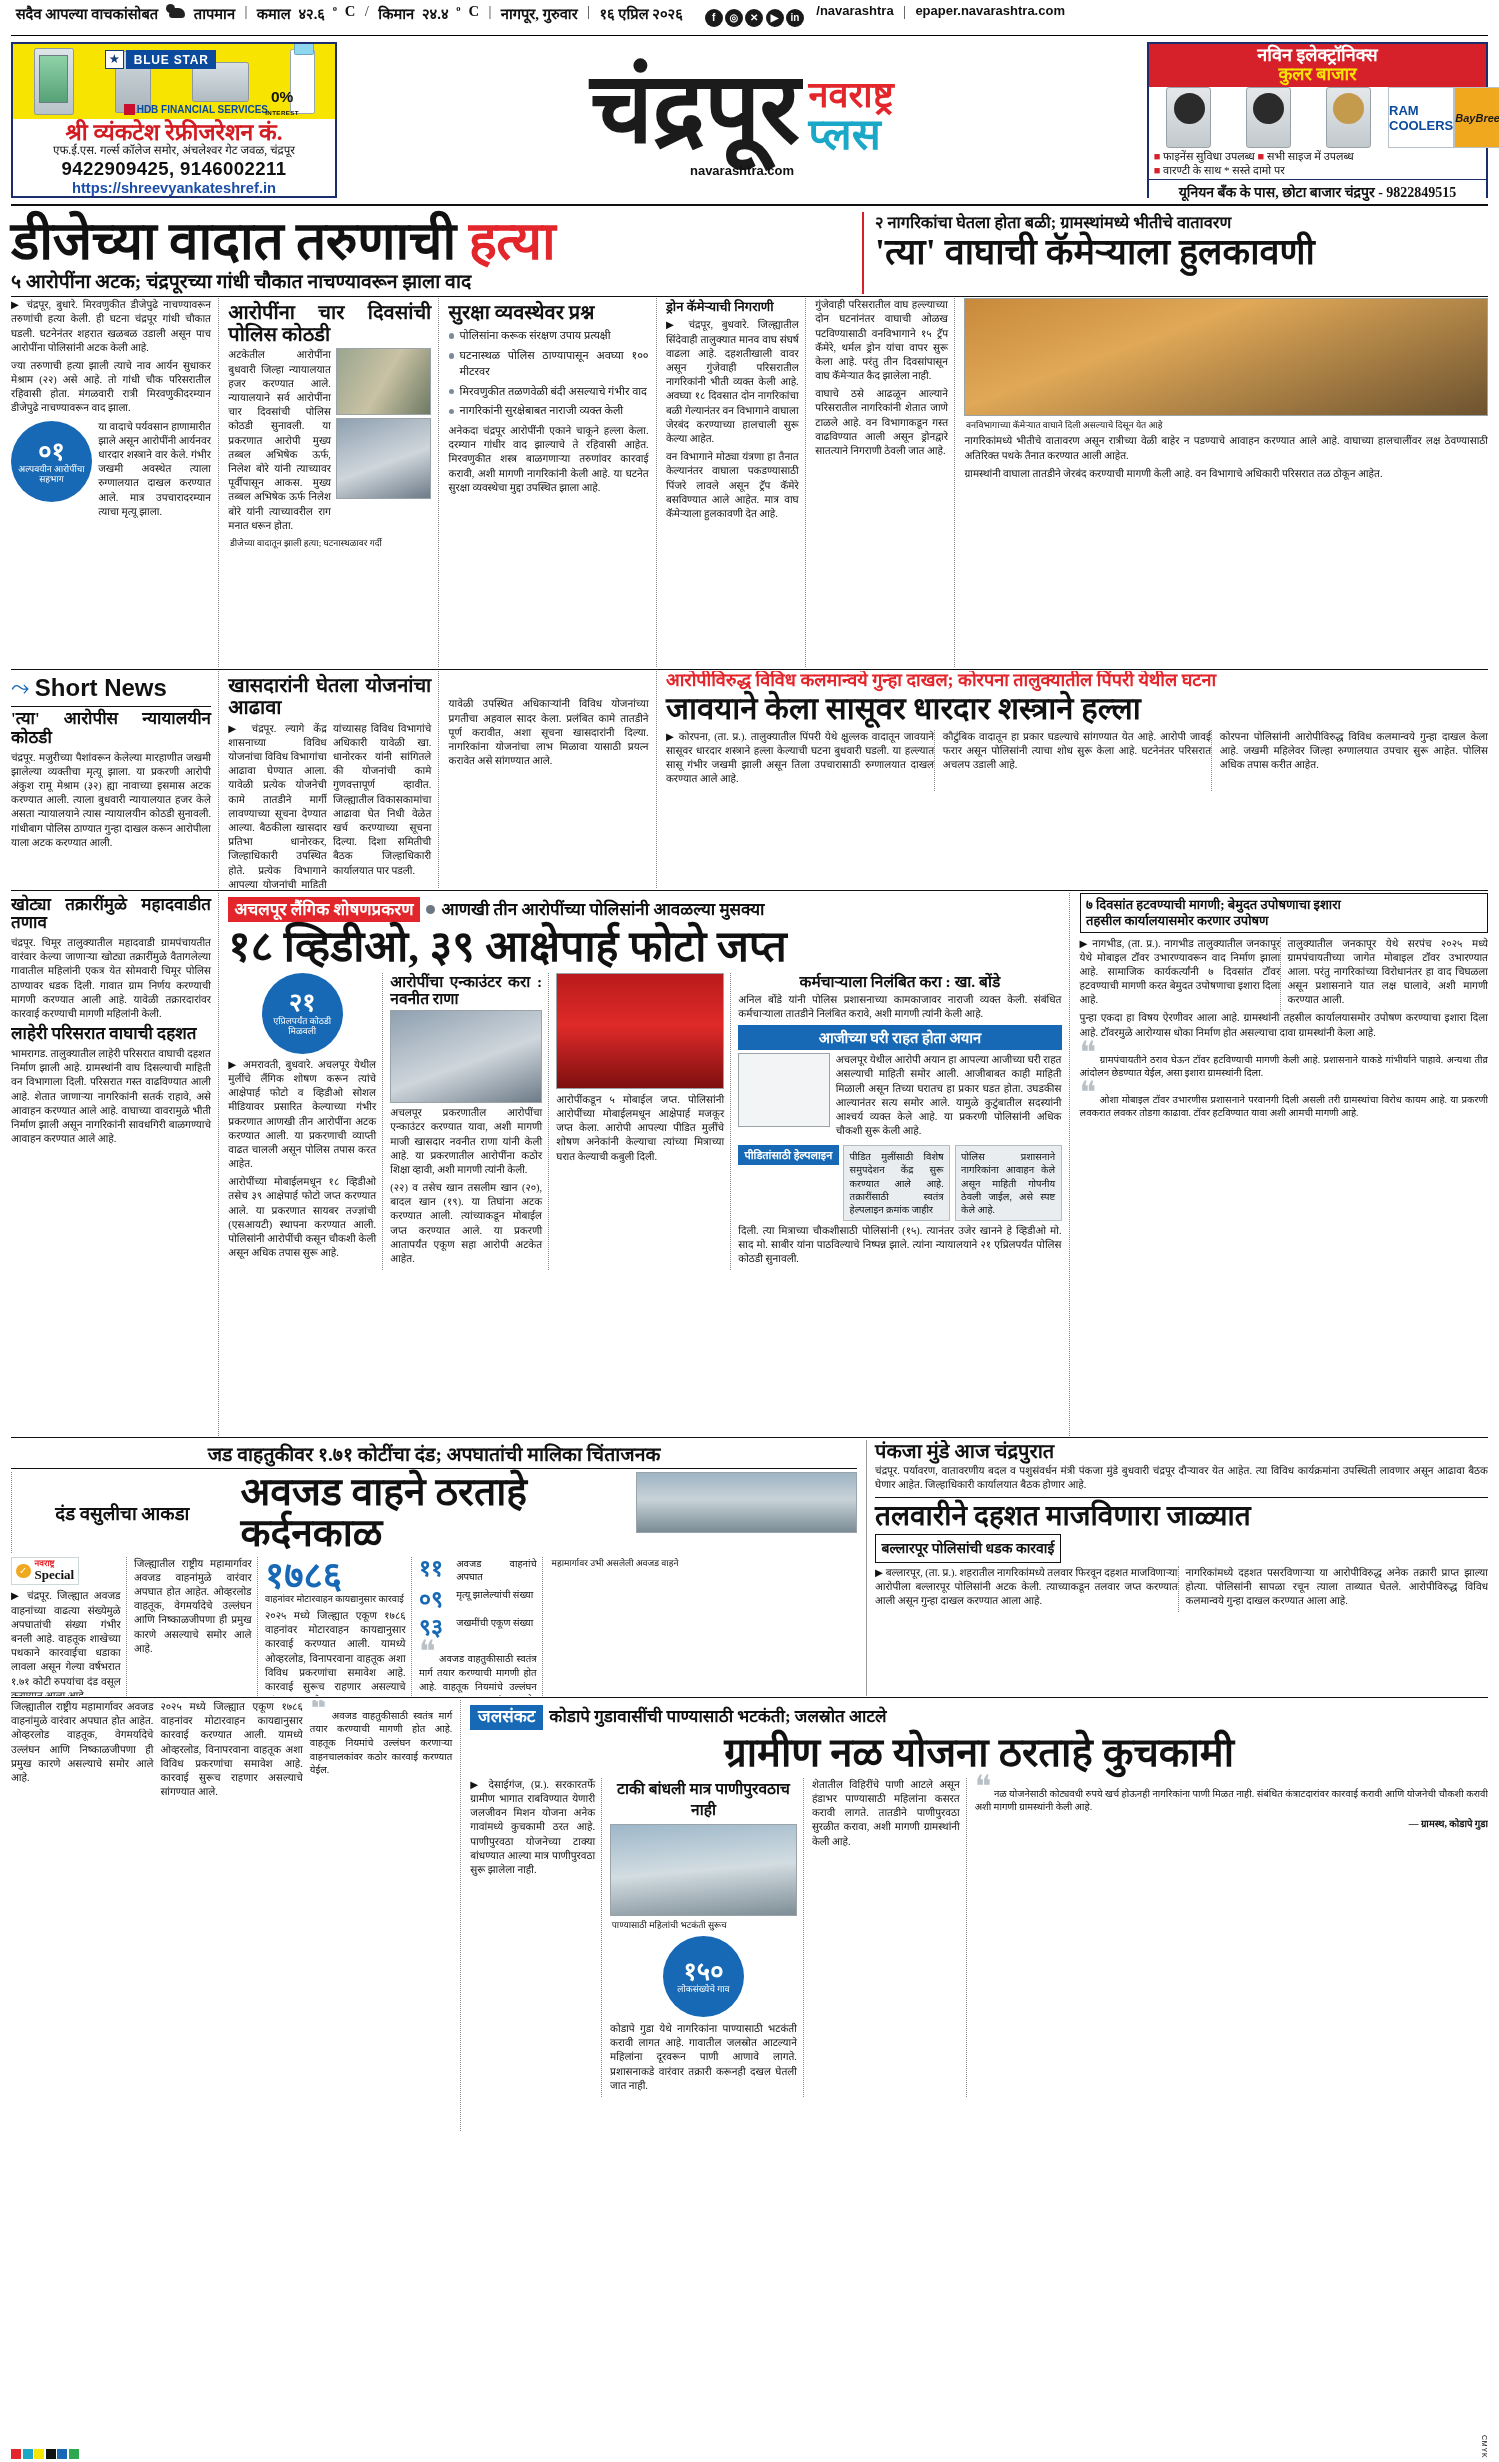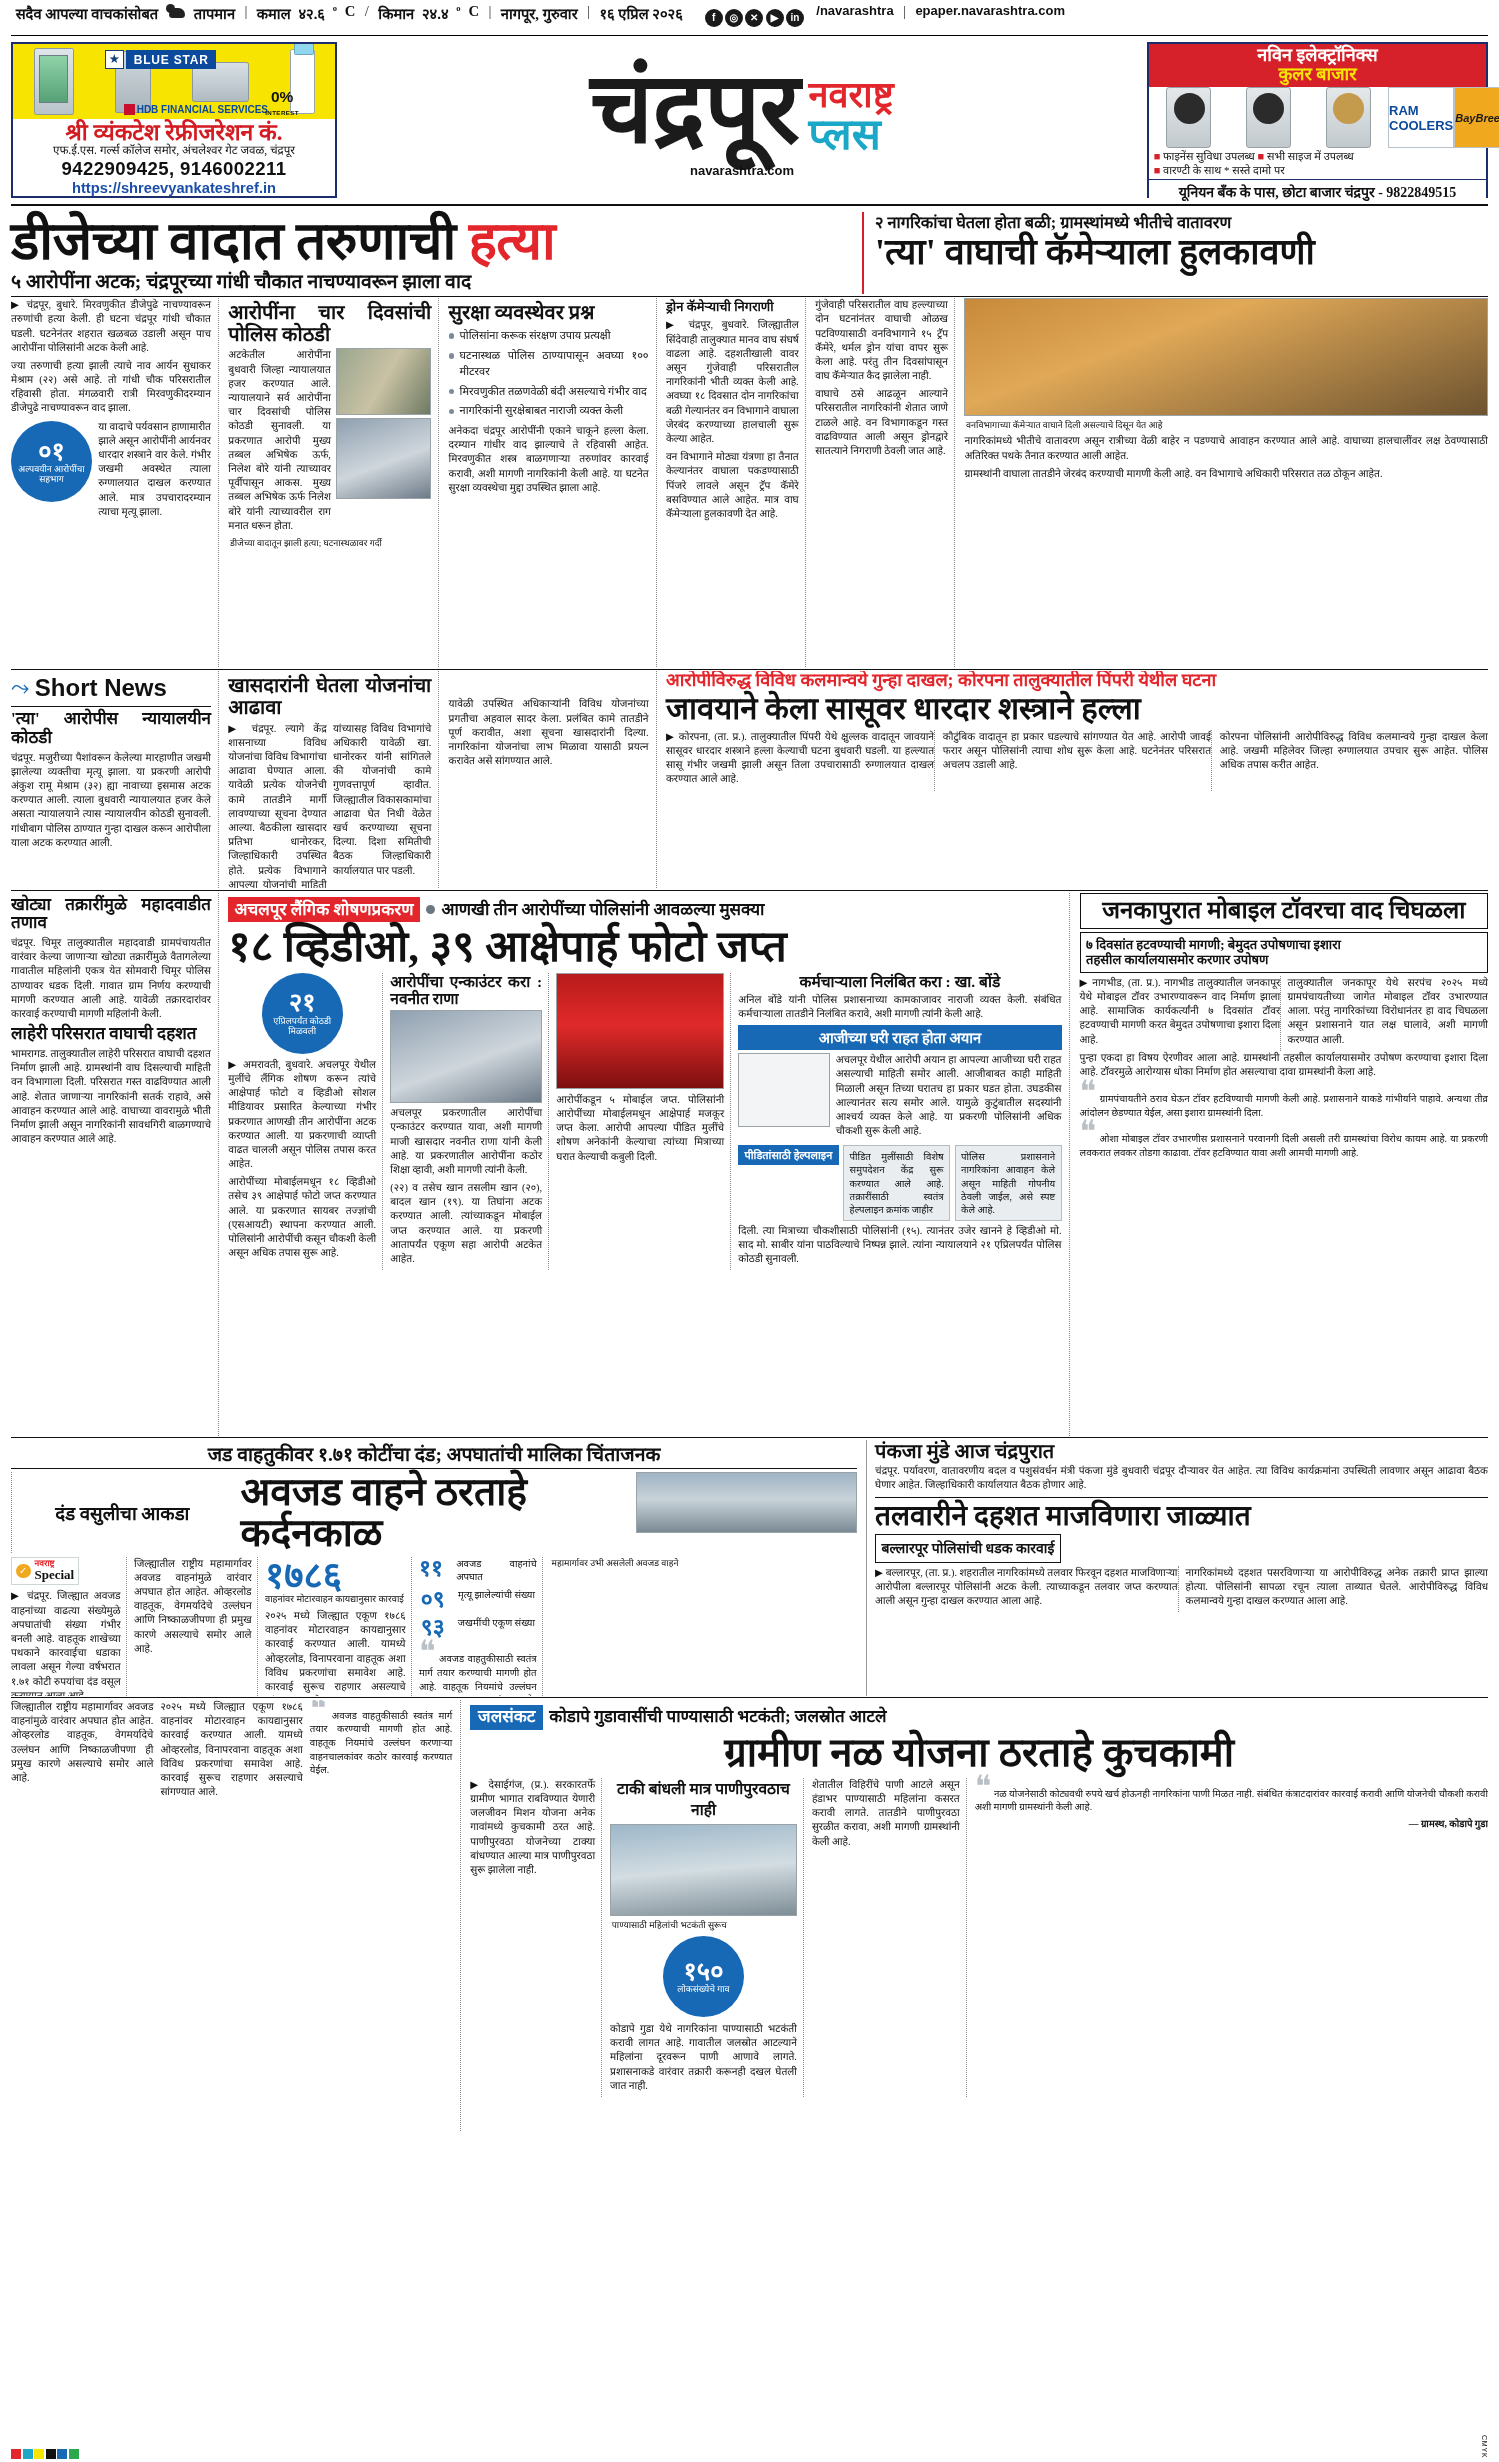--- a/index.html
+++ b/index.html
@@ -136,21 +136,21 @@
   .graybox { background:#e9edf0; border:0.8px solid #b4bcc2; padding:3.9px 5.4px; font-size:9.7px; line-height:1.35;}
 
   .quote { font-size:9.7px; line-height:1.4; }
   .qmark { font-size:31px; color:#b9c1c7; line-height:.6; font-family:"Liberation Serif",serif; }
 
   .special-badge { display:inline-flex; align-items:center; gap:3.9px; border:0.8px solid #cfd6da; padding:1.6px 3.9px; }
   .special-badge .check { width:14.7px; height:14.7px; border-radius:50%; background:#f0a81e; color:#fff; font-size:10px; text-align:center; line-height:14.7px;}
   .special-badge .sb-n { color:#e3262b; font-size:8.5px; font-weight:bold; display:block; line-height:1;}
   .special-badge .sb-s { font-size:13px; font-weight:bold; line-height:1;}
 
-  .stat-row { display:flex; align-items:flex-start; gap:6.2px; font-size:9.7px; margin-bottom:4.7px;justify-content:center;}
+  .stat-row { display:flex; align-items:flex-start; gap:6.2px; font-size:9.7px; margin-bottom:4.7px;}
   .stat-num { color:#1769b5; font-size:23px; font-weight:bold; line-height:1; min-width:31px; }
   .bignum { color:#1769b5; font-size:37px; font-weight:bold; line-height:1; }
 
   .cmyk { position:absolute; right:11px; bottom:3.1px; font-size:7px; font-family:"Liberation Sans",sans-serif; writing-mode:vertical-rl; letter-spacing:0.8px;}
   .colorbar { position:absolute; left:11px; bottom:3.1px; display:flex; gap:1.6px; }
   .colorbar i { width:10px; height:10px; display:block; }
   .colorbar-r { position:absolute; right:47px; bottom:3.1px; display:flex; gap:1.6px; }
 </style>
 </head>
 <body>
@@ -427,23 +427,20 @@
             <span class="bluebar" style="font-size:11px; white-space:nowrap;">पीडितांसाठी हेल्पलाइन</span>
             <span class="graybox" style="flex:1;">पीडित मुलींसाठी विशेष समुपदेशन केंद्र सुरू करण्यात आले आहे. तक्रारींसाठी स्वतंत्र हेल्पलाइन क्रमांक जाहीर</span>
             <span class="graybox" style="flex:1;">पोलिस प्रशासनाने नागरिकांना आवाहन केले असून माहिती गोपनीय ठेवली जाईल, असे स्पष्ट केले आहे.</span>
           </div>
           <p style="margin-top:3.1px;">दिली. त्या मित्राच्या चौकशीसाठी पोलिसांनी (१५). त्यानंतर उजेर खानने हे व्हिडीओ मो. साद मो. साबीर यांना पाठविल्याचे निष्पन्न झाले. त्यांना न्यायालयाने २१ एप्रिलपर्यंत पोलिस कोठडी सुनावली.</p>
         </div>
       </div>
     </div>
 
     <div class="col" style="flex:1;">
-      <div class="boxed" style="text-align:center; margin-bottom:3.1px;">
-        <div style="font-size:24px; font-weight:bold; line-height:1.1;">जनकापुरात मोबाइल टॉवरचा वाद चिघळला</div>
-      </div>
       <div class="boxed" style="margin-bottom:3.1px;">
         <div style="font-size:13px; font-weight:bold; line-height:1.2;">७ दिवसांत हटवण्याची मागणी; बेमुदत उपोषणाचा इशारा</div>
         <div style="font-size:13px; font-weight:bold; line-height:1.2;">तहसील कार्यालयासमोर करणार उपोषण</div>
       </div>
       <div style="display:flex; gap:6.2px;">
         <div style="flex:1;" class="dotline">
             <p>▶ नागभीड, (ता. प्र.). नागभीड तालुक्यातील जनकापूर येथे मोबाइल टॉवर उभारण्यावरून वाद निर्माण झाला आहे. सामाजिक कार्यकर्त्यांनी ७ दिवसांत टॉवर हटवण्याची मागणी करत बेमुदत उपोषणाचा इशारा दिला आहे.</p>
           </div>
         <div style="flex:1;">
             <p>तालुक्यातील जनकापूर येथे सरपंच २०२५ मध्ये ग्रामपंचायतीच्या जागेत मोबाइल टॉवर उभारण्यात आला. परंतु नागरिकांच्या विरोधानंतर हा वाद चिघळला असून प्रशासनाने यात लक्ष घालावे, अशी मागणी करण्यात आली.</p>

